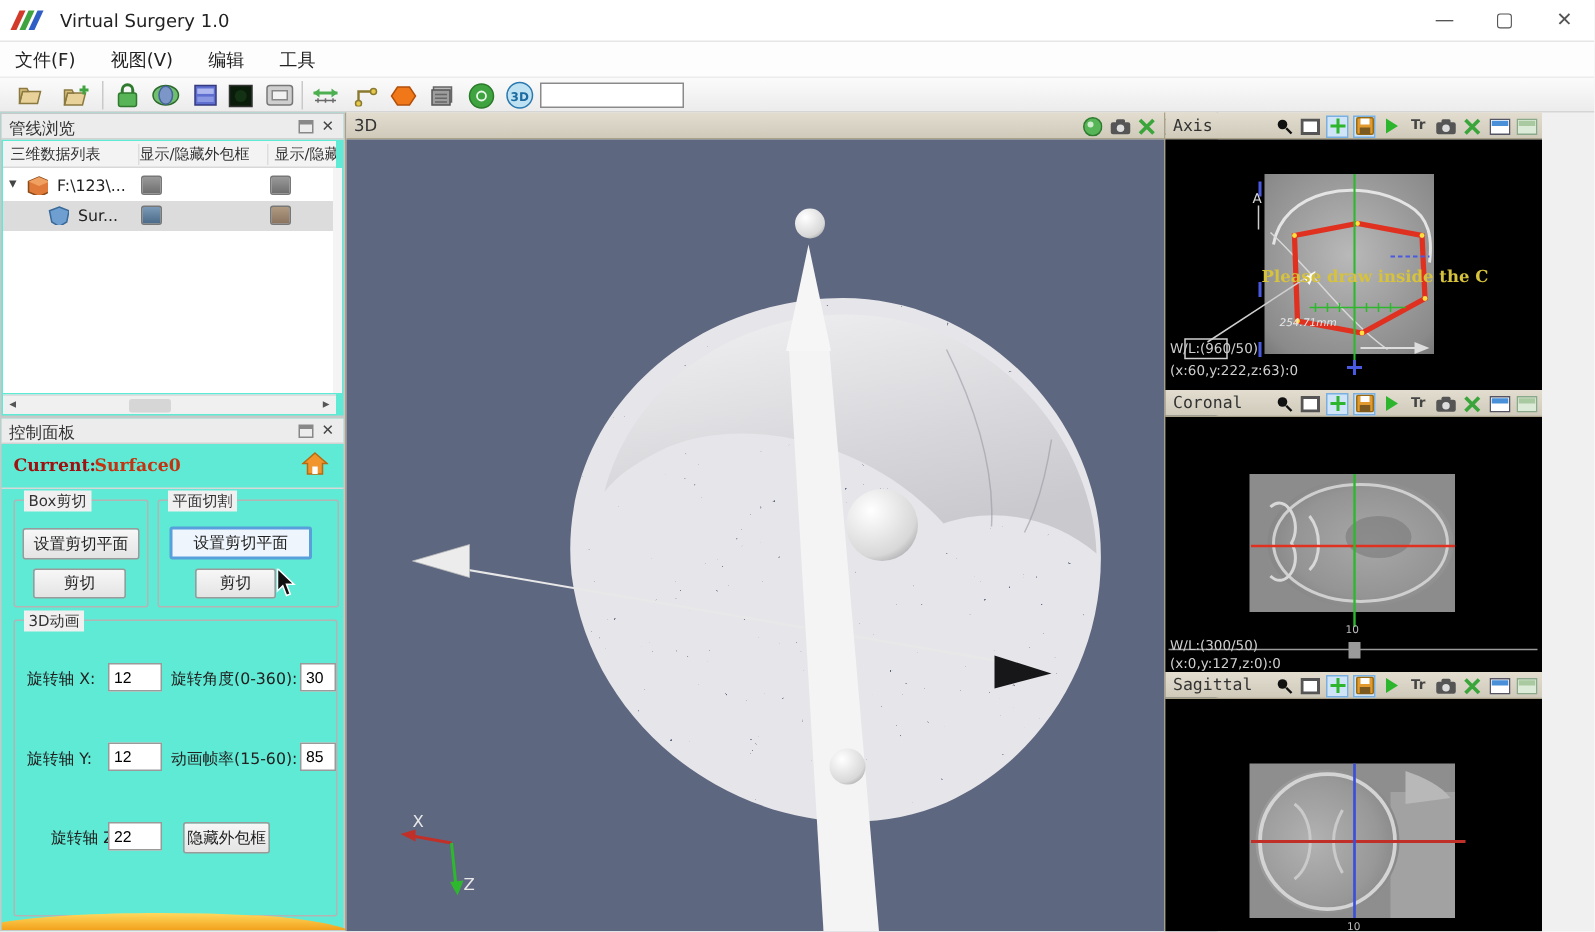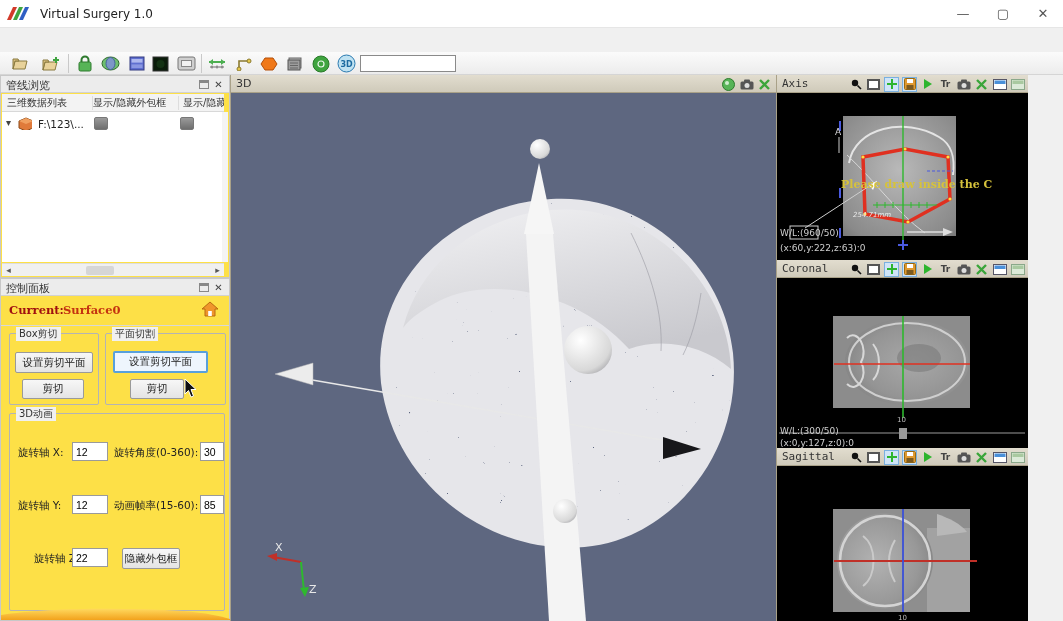--- a/index.html
+++ b/index.html
@@ -22,21 +22,21 @@
   .menubar { position:absolute; left:0; top:28px; width:1063px; height:24px; background:#fdfdfd; border-bottom:1px solid #ececec; }
   .menuitem { display:inline-block; padding:4px 10px; font-size:12px; color:#222; }
 
   
   .toolbar { position:absolute; left:0; top:52px; width:1063px; height:23px; background:linear-gradient(#fbfbfb,#ececec); border-bottom:1px solid #d5d5d5; }
   .tbtn { position:absolute; top:1px; width:21px; height:21px; display:flex; align-items:center; justify-content:center; }
   .tsep { position:absolute; top:2px; width:1px; height:19px; background:#c9c9c9; }
   .tinput { position:absolute; left:360px; top:3px; width:96px; height:17px; border:1px solid #8a8a8a; background:#fff; font-size:10px; padding:0 3px; }
 
   
-  .dockpanel { position:absolute; left:0; width:230px; background:#fde047; border:1px solid #c8c8c8; }
+  .dockpanel { position:absolute; left:0; width:230px; background:#5eead4; border:1px solid #c8c8c8; }
   .dockhead { position:relative; height:17px; background:#ececec; border-bottom:1px solid #d2d2d2; }
   .dockhead .dtitle { position:absolute; left:5px; top:2px; font-size:11px; color:#333; }
   .dockbtn { position:absolute; top:2px; width:13px; height:13px; font-size:10px; line-height:13px; text-align:center; color:#444; }
   .db-float { right:20px; border:1px solid #888; border-top:3px solid #888; width:10px; height:9px; margin-top:2px; }
   .db-close { right:4px; }
 
   
   .ptable-head { position:absolute; left:1px; top:18px; width:222px; height:18px; background:#f3f3f3; border-bottom:1px solid #d8d8d8; overflow:hidden; white-space:nowrap; }
   .pcol { position:absolute; top:2px; font-size:10px; color:#333; overflow:hidden; white-space:nowrap; }
   .pcol.c1 { left:5px; width:82px; } .pcol.c2 { left:90px; width:82px; border-left:1px solid #ddd; padding-left:0; }
@@ -93,20 +93,26 @@
         <i></i>
         <i></i>
         <i></i>
       </span>
     <span class="apptitle">Virtual Surgery 1.0</span>
     <span class="winctl wc-min">—</span>
     <span class="winctl wc-max">▢</span>
     <span class="winctl wc-close">✕</span>
   </div>
 
+  <div class="menubar">
+    <span class="menuitem">文件(F)</span>
+    <span class="menuitem">视图(V)</span>
+    <span class="menuitem">编辑</span>
+    <span class="menuitem">工具</span>
+  </div>
 
   <div class="toolbar">
     <span class="tbtn" style="left:10px">
       <svg width="18" height="15">
           <path d="M1 13 L3 5 L15 5 L13 13 Z" fill="#e8d29a" stroke="#8a7a40"></path>
           <path d="M1 13 L1 3 L6 3 L7 5 L3 5 Z" fill="#d9bf7e" stroke="#8a7a40"></path>
         </svg>
     </span>
     <span class="tbtn" style="left:40px">
       <svg width="18" height="16">
@@ -209,20 +215,28 @@
     <div class="ptree">
       <div class="trow" style="top:2px">
         <span class="caret">▾</span>
         <svg class="cubeicon" style="left:16px; border:none;" width="16" height="15">
             <polygon points="8,1 15,4 15,11 8,14 1,11 1,4" fill="#e07a3a" stroke="#8a4a1a"></polygon>
             <polygon points="1,4 8,7 15,4 8,1" fill="#f0a060"></polygon>
           </svg>
         <span class="tlabel" style="left:36px">F:\123\...</span>
         <span class="cubeicon" style="left:92px; background:linear-gradient(#9a9a9a,#6e6e6e);"></span>
         <span class="cubeicon" style="left:178px; background:linear-gradient(#9a9a9a,#6e6e6e);"></span>
+      </div>
+      <div class="trow sel" style="top:22px">
+        <svg class="cubeicon" style="left:30px; border:none;" width="15" height="15">
+            <path d="M7.5 1 L14 3.5 L12.5 11 L7.5 14 L2.5 11 L1 3.5 Z" fill="#6f9fd0" stroke="#3a6a9a"></path>
+          </svg>
+        <span class="tlabel" style="left:50px">Sur...</span>
+        <span class="cubeicon" style="left:92px; background:linear-gradient(#7a9ab8,#4a6a88);"></span>
+        <span class="cubeicon" style="left:178px; background:linear-gradient(#b09a80,#8a7460);"></span>
       </div>
     </div>
     <div class="vscroll"></div>
     <div class="hscroll">
       <span class="harrow" style="left:0">◂</span>
       <span class="harrow" style="right:0">▸</span>
       <span class="hthumb"></span>
     </div>
   </div>
 

